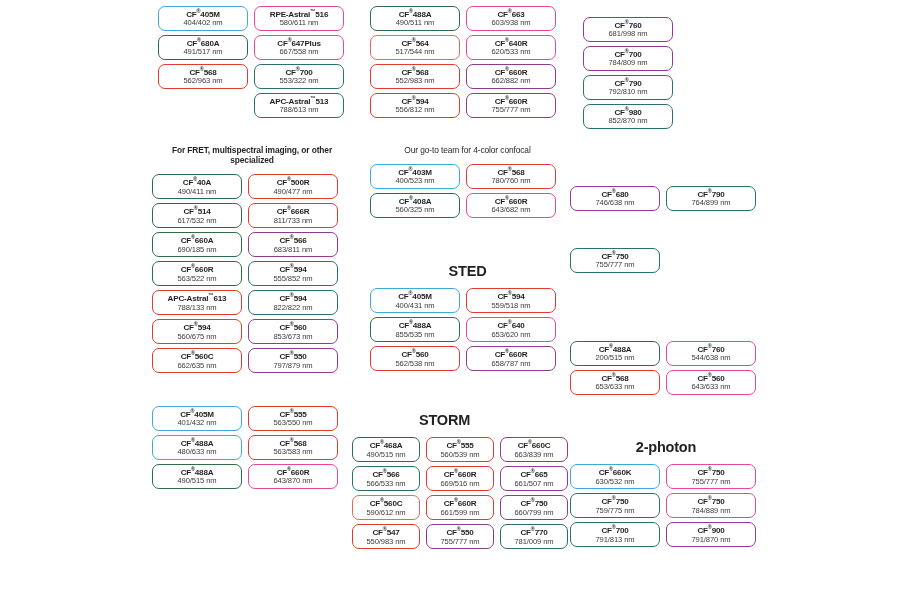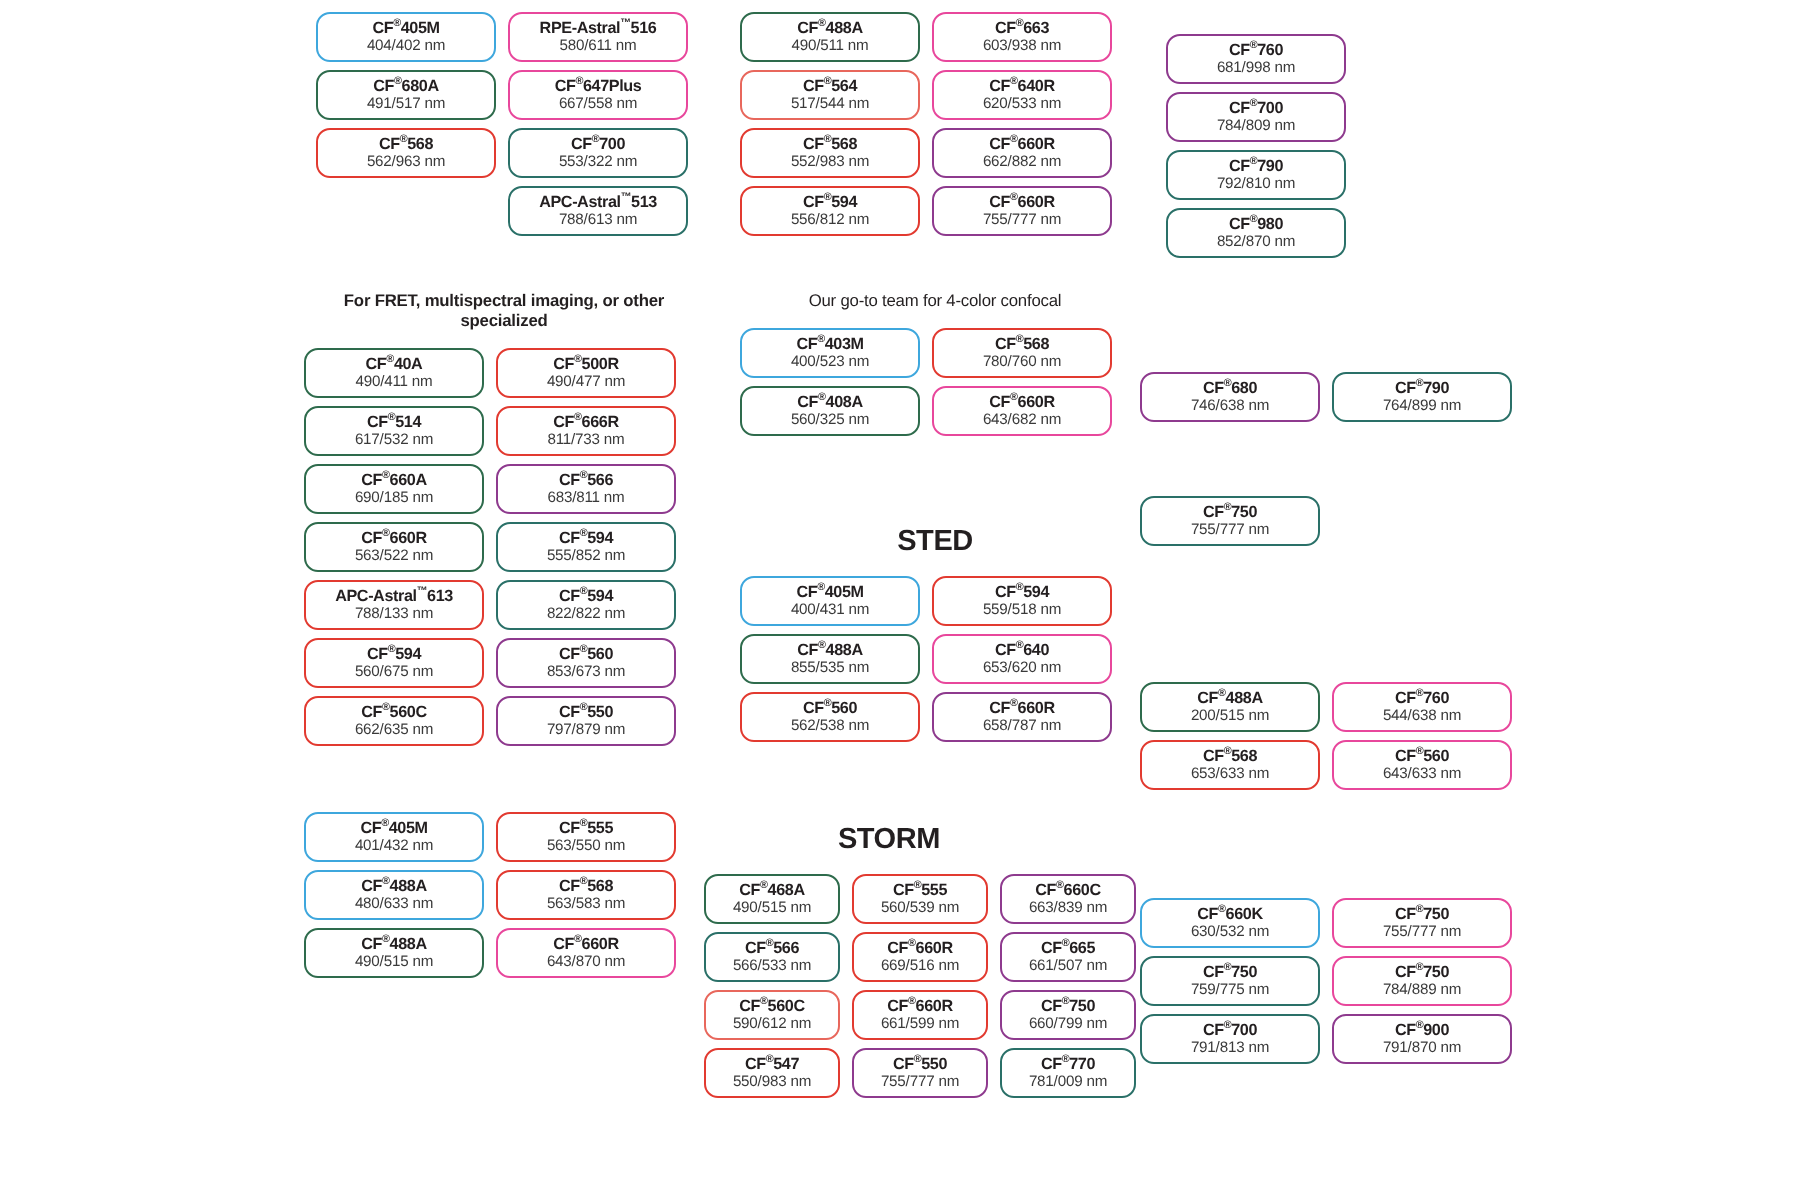--- a/index.html
+++ b/index.html
@@ -437,20 +437,21 @@
           </div>
           <div class="chip" style="border-color: rgb(42, 112, 104);">
             <div class="nm">CF<sup>®</sup>770</div>
             <div class="sp">781/009 nm</div>
           </div>
         </div>
       </div>
   </div>
 
   <div class="group" style="left:570px; top:440px;">
+    <div class="heading h-lg" style="width:192px;">2-photon</div>
     <div class="cols w-mid" style="margin-top:9px;">
         <div class="col">
           <div class="chip" style="border-color: rgb(62, 167, 221);">
             <div class="nm">CF<sup>®</sup>660K</div>
             <div class="sp">630/532 nm</div>
           </div>
           <div class="chip" style="border-color: rgb(42, 112, 104);">
             <div class="nm">CF<sup>®</sup>750</div>
             <div class="sp">759/775 nm</div>
           </div>

